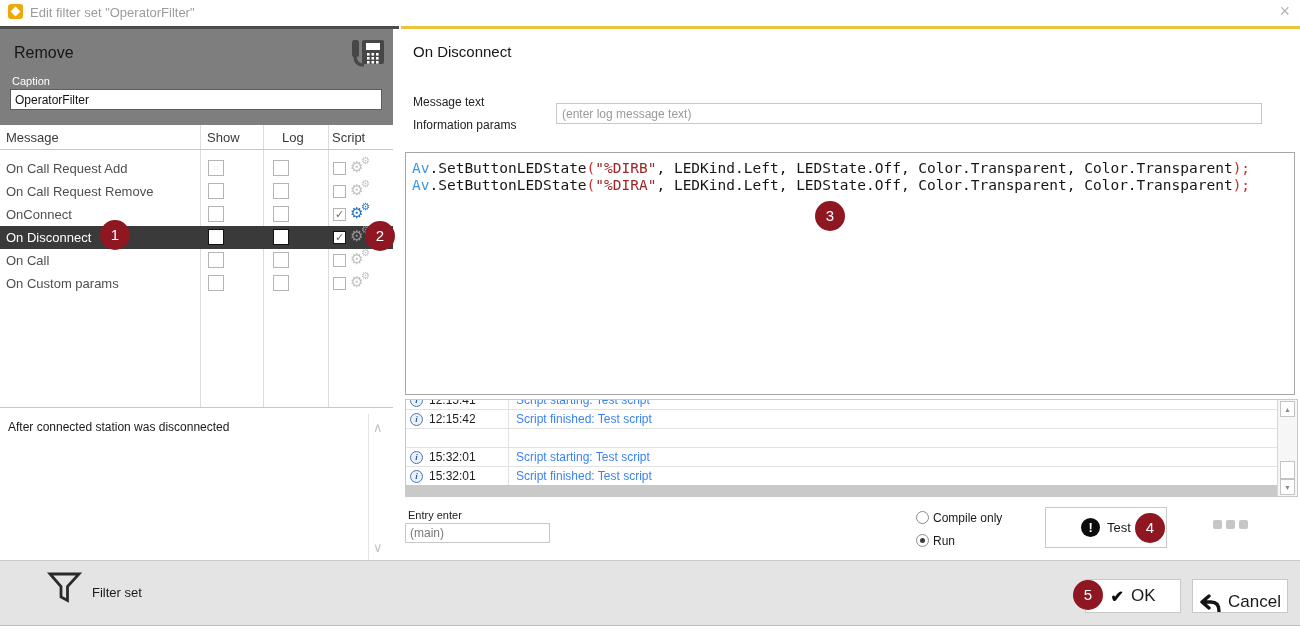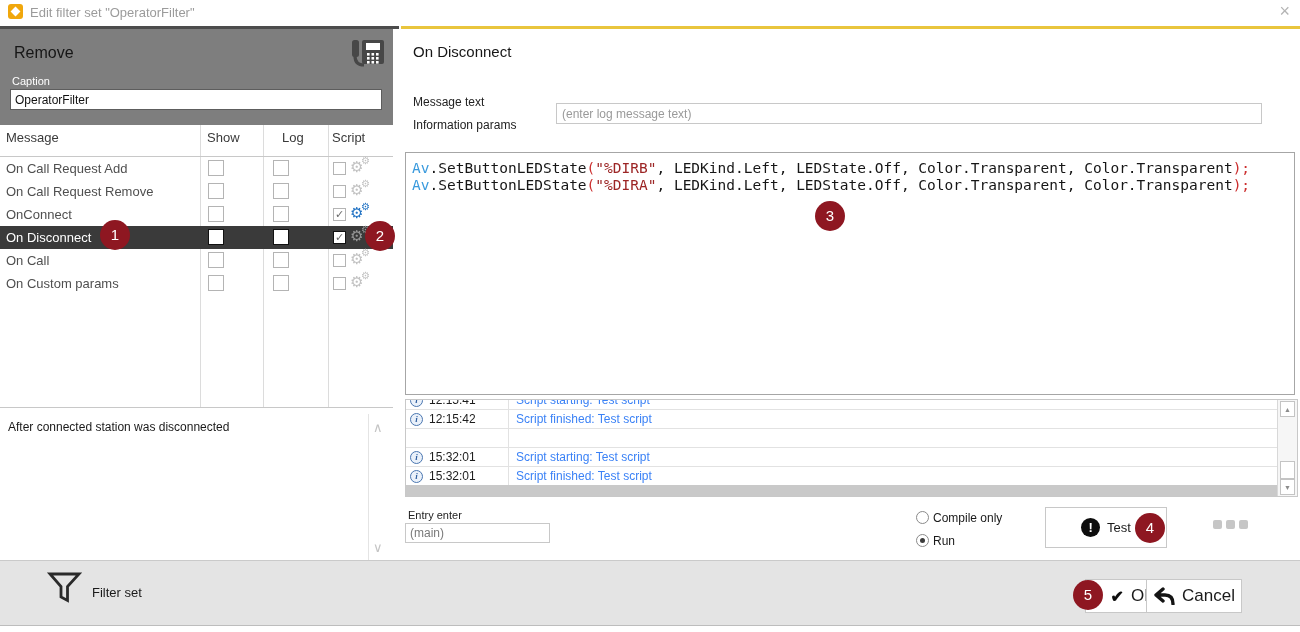--- a/index.html
+++ b/index.html
@@ -20,21 +20,21 @@
   
   .station-header { position:absolute; left:0; top:29px; width:393px; height:96px; background:#7e7e7e; }
   .station-title { position:absolute; left:14px; top:15px; font-size:16px; color:#161616; }
   .phone-ic { position:absolute; left:350px; top:9px; }
   .caption-label { position:absolute; left:12px; top:46px; font-size:11px; color:#fff; }
   .caption-input { position:absolute; left:10px; top:60px; width:372px; height:21px; background:#fff; border:1px solid #5d5d5d; font-size:12px; color:#111; padding:0 4px; font-family:"Liberation Sans",sans-serif; }
 
   
   .station-table { position:absolute; left:0; top:125px; width:393px; height:283px; background:#fff; border-bottom:1px solid #c8c8c8; }
   .tbl-vline { position:absolute; top:0; bottom:0; width:0; border-left:1px solid #dcdcdc; }
-  .tbl-head { position:absolute; left:0; top:0; width:393px; height:32px; border-bottom:1px solid #c8c8c8; }
+  .tbl-head { position:absolute; left:0; top:0; width:393px; height:25px; border-bottom:1px solid #c8c8c8; }
   .th { position:absolute; top:5px; font-size:13px; color:#3a3a3a; }
   .msg-row { position:absolute; left:0; width:393px; height:23px; }
   .msg-row.sel { background:#3a3a3a; }
   .row-label { position:absolute; left:6px; top:0; line-height:23px; font-size:13px; color:#4f4f4f; }
   .msg-row.sel .row-label { color:#fff; }
   .cb { position:absolute; top:3px; width:16px; height:16px; background:#fff; border:1px solid #b4b4b4; }
   .msg-row.sel .cb { border-color:#111; }
   .cb.show-cb { left:208px; } .cb.log-cb { left:273px; }
   .cb.small { left:333px; top:5px; width:13px; height:13px; font-size:11px; line-height:11px; text-align:center; color:#6a6a6a; }
   .gears { position:absolute; left:350px; top:2px; width:26px; height:18px; }
@@ -87,21 +87,21 @@
   .dots span { width:9px; height:9px; border-radius:2px; background:#c6c6c6; }
 
   
   .badge { position:absolute; width:30px; height:30px; border-radius:50%; background:#8e1721; color:#fff; font-size:15px; text-align:center; line-height:30px; z-index:50; }
 
   
   .footer { position:absolute; left:0; top:560px; right:0; height:66px; background:#e4e4e4; border-top:1px solid #cacaca; border-bottom:1px solid #bdbdbd; }
   .funnel-ic { position:absolute; left:46px; top:9px; }
   .footer-label { position:absolute; left:92px; top:24px; font-size:13px; color:#1a1a1a; }
   .foot-btn { position:absolute; top:18px; width:96px; height:34px; background:#fff; border:1px solid #c8c8c8; display:flex; align-items:center; justify-content:center; gap:7px; cursor:default; }
-  .ok-btn { left:1085px; } .cancel-btn { left:1146px; }
+  .ok-btn { left:1085px; } .cancel-btn { left:1192px;align-items:flex-end; }
   .ok-check { font-size:16px; font-weight:bold; color:#0d0d0d; }
   .btn-label { font-size:17px; color:#1a1a1a; }
 </style>
 </head>
 <body>
 
 <div class="win">
 
   <div class="titlebar">
     <div class="app-icon">

